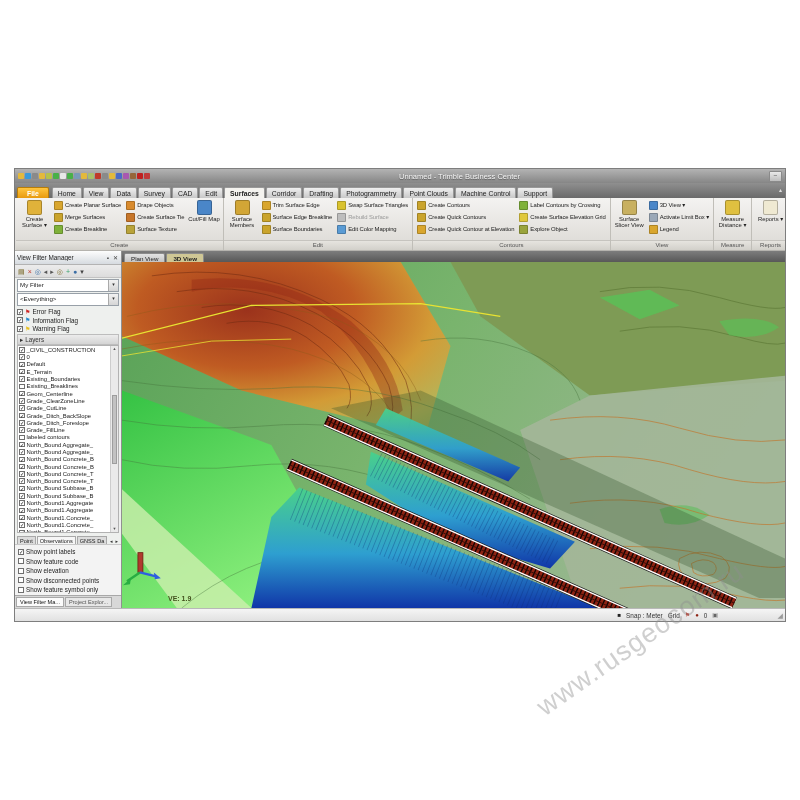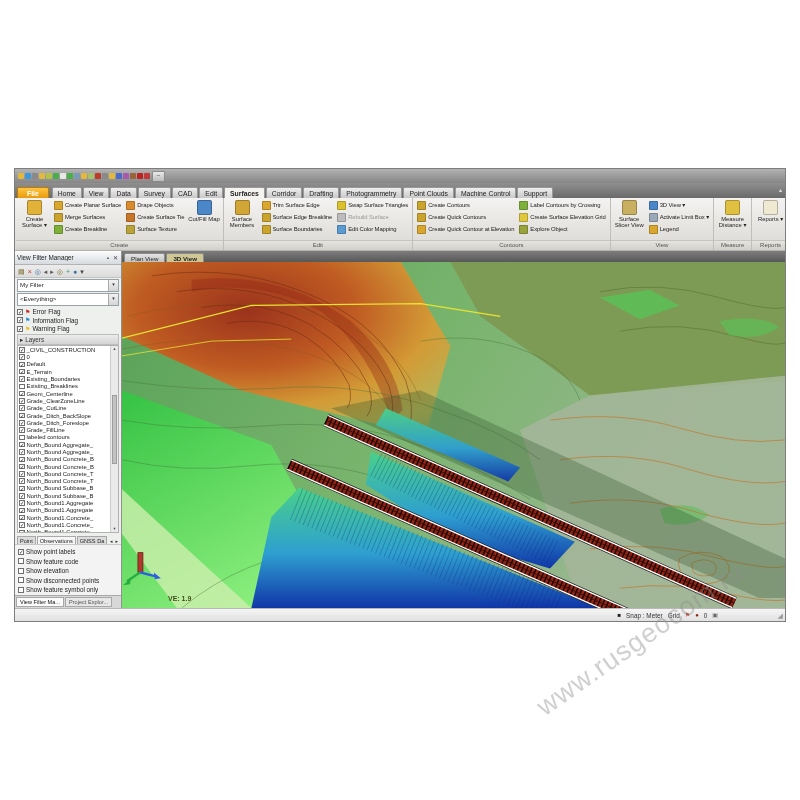--- a/index.html
+++ b/index.html
@@ -122,20 +122,21 @@
         <span class="qi" style="background: rgb(168, 192, 106);"></span>
         <span class="qi" style="background: rgb(192, 58, 42);"></span>
         <span class="qi" style="background: rgb(138, 138, 138);"></span>
         <span class="qi" style="background: rgb(227, 185, 60);"></span>
         <span class="qi" style="background: rgb(74, 106, 200);"></span>
         <span class="qi" style="background: rgb(168, 88, 176);"></span>
         <span class="qi" style="background: rgb(150, 102, 58);"></span>
         <span class="qi" style="background: rgb(192, 32, 32);"></span>
         <span class="qi" style="background: rgb(192, 58, 58);"></span>
       </div>
+    <div class="title">Unnamed - Trimble Business Center</div>
     <div class="winbtn">–</div>
   </div>
 
   <div class="tabstrip">
     <div class="ftab">File</div>
     <div style="display:flex;align-items:flex-end;">
 
     <div class="rtab">Home</div>
         <div class="rtab">View</div>
         <div class="rtab">Data</div>

